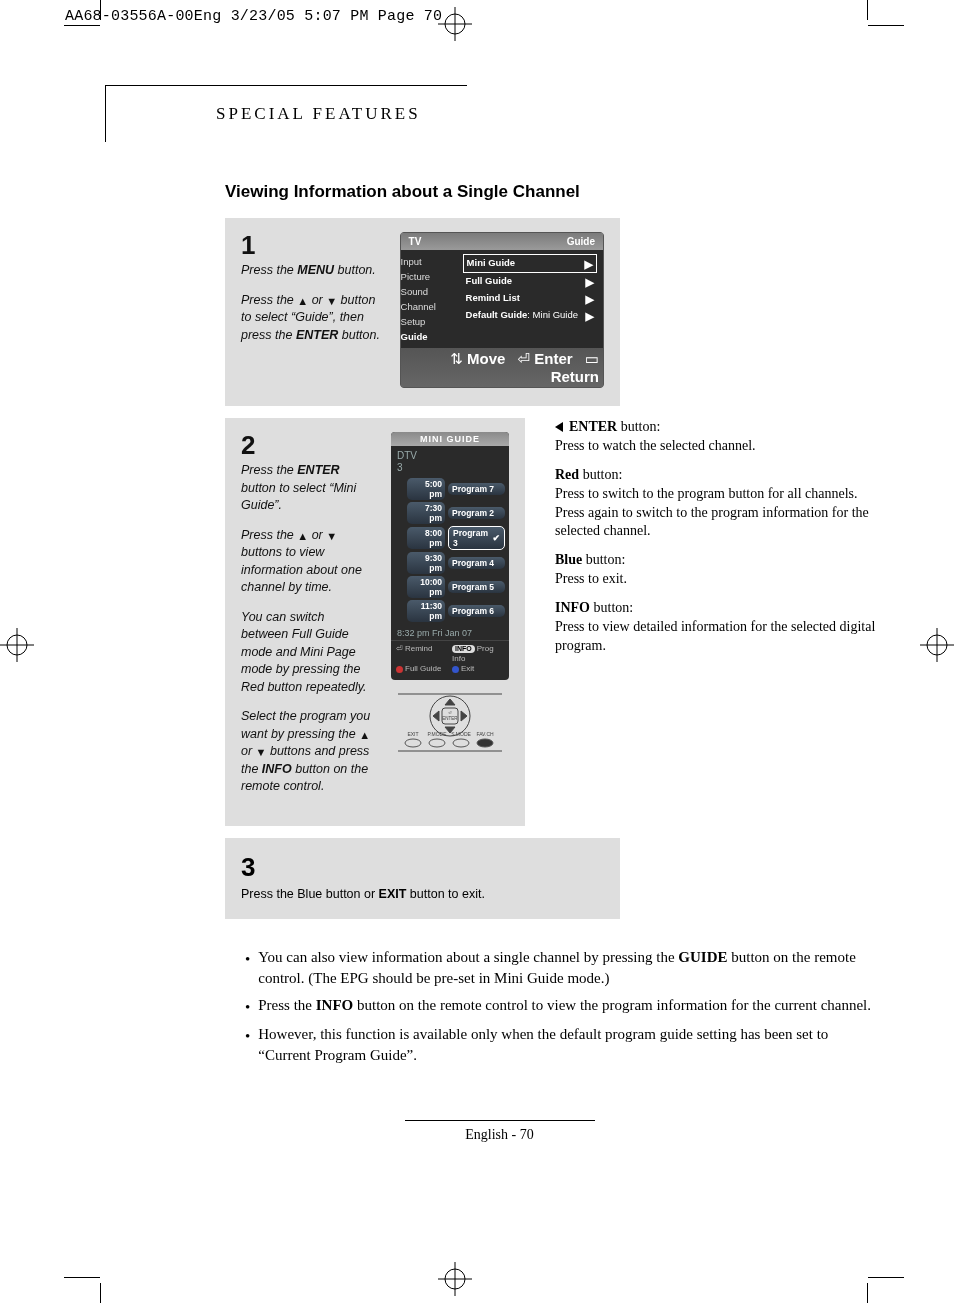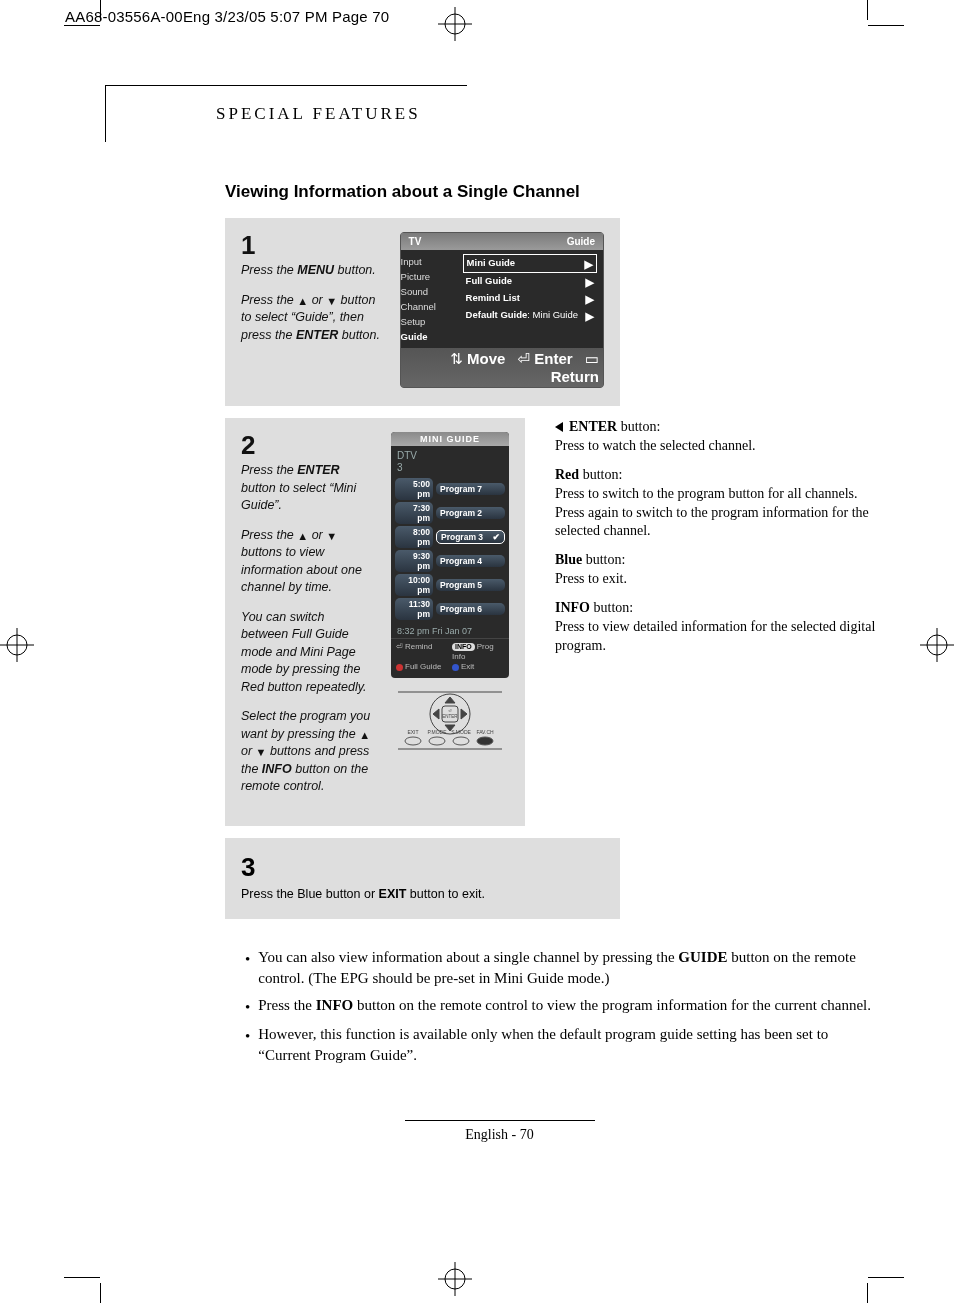--- a/index.html
+++ b/index.html
@@ -3,21 +3,21 @@
 <meta charset="utf-8">
 <style>
   * { box-sizing: border-box; margin: 0; padding: 0; }
   body { width: 954px; height: 1303px; background: #fff; font-family: Arial, Helvetica, sans-serif; color: #000; position: relative; font-size: 13px; }
   .crop-mark { position: absolute; background: #000; }
   .crop-mark.htop { top: 25px; height: 1px; }
   .crop-mark.hleft { width: 1px; }
   .crop-mark.hbot { height: 1px; }
   .reg-mark { position: absolute; width: 34px; height: 34px; }
   .reg-mark svg { display:block; }
-  .header-meta { position: absolute; top: 8px; left: 65px; font-family: Liberation Sans, sans-serif; font-size: 15px; letter-spacing: 0.2px; }
+  .header-meta { position: absolute; top: 8px; left: 65px; font-family: Liberation Mono, monospace; font-size: 15px; letter-spacing: 0.2px; }
   .page { position: absolute; top: 85px; left: 105px; right: 60px; bottom: 60px; }
   .section-box { border: 1px solid #000; border-bottom: none; border-right: none; padding: 18px 0 18px 110px; margin-bottom: 40px; width: 362px;}
   .section-title { font-family: Georgia, 'Times New Roman', serif; font-size: 17px; letter-spacing: 3px; font-variant: small-caps; }
   .main { margin-left: 120px; }
   .subtitle { font-weight: bold; font-size: 17px; margin-bottom: 16px; }
   .block { background: #dedede; padding: 14px 16px 18px 16px; margin-bottom: 12px; }
   .row { display: flex; align-items: flex-start; gap: 18px; }
   .textcol { width: 150px; font-size: 12.5px; line-height: 1.4; font-family: Arial, sans-serif; color:#111;}
   .textcol .bignum { font-family: Arial, sans-serif; font-weight: 900; font-size: 26px; line-height: 1; margin-bottom: 4px; }
   .textcol p { margin-bottom: 12px; font-style: italic; }
@@ -31,21 +31,21 @@
   .osd-left .mi.active { color:#fff; font-weight:700;}
   .osd-right { flex:1; padding:4px 6px 6px 4px;}
   .osd-right .it { display:flex; justify-content:space-between; font-size:9.5px; padding:2px 3px; font-weight:700;}
   .osd-right .it.sel { border:1px solid #fff; }
   .osd-bar { background:linear-gradient(#555,#666); padding:2px 4px; text-align:right; font-size:15px;}
   .osd-bar span { margin-left:8px; }
   .mini { width: 118px; background:#2a2a2a; border-radius:4px; color:#ddd; font-size:9px;}
   .mini-top { background: linear-gradient(#8a8a8a,#aaa); color:#fff; text-align:center; font-weight:700; letter-spacing:1px; border-radius:4px 4px 0 0; padding:2px;}
   .mini-sub { padding:4px 6px; font-size:10px; color:#9aa; line-height:1.2;}
   .mini-rows { padding:0 4px;}
-  .mini-row { display:flex; gap:3px; margin-bottom:2px; align-items:center;}
+  .mini-row { display:flex; gap:3px; margin-bottom:2px; align-items:center;margin-left:12px;}
   .mini-row .t { width:38px; background: linear-gradient(#4a5a6a,#2a3440); border-radius:5px; padding:1px 3px; font-size:8.5px; text-align:right; color:#fff; font-weight:600;}
   .mini-row .p { flex:1; background: linear-gradient(#4a5a6a,#2a3440); border-radius:5px; padding:1px 4px; font-size:8.5px; color:#fff; font-weight:600; display:flex; justify-content:space-between; align-items:center;}
   .mini-row.sel .p { border:1px solid #fff;}
   .mini-row .chk { font-size:9px;}
   .mini-dt { padding:4px 6px 2px 6px; color:#9aa; font-size:9px;}
   .mini-ft { border-top:1px solid #444; padding:3px 5px 6px 5px; display:grid; grid-template-columns:1fr 1fr; gap:1px 4px; color:#bbb; font-size:8px; line-height:1.2;}
   .mini-ft .dot { display:inline-block; width:7px; height:7px; border-radius:50%; background:#c33; margin-right:2px; vertical-align:middle;}
   .mini-ft .dotb { background:#35c;}
   .mini-ft .info-pill { display:inline-block; background:#ddd; color:#000; border-radius:6px; padding:0 3px; font-weight:700; font-size:7px; margin-right:2px;}
   .remote { width:118px; padding:6px 4px 2px 4px; }

